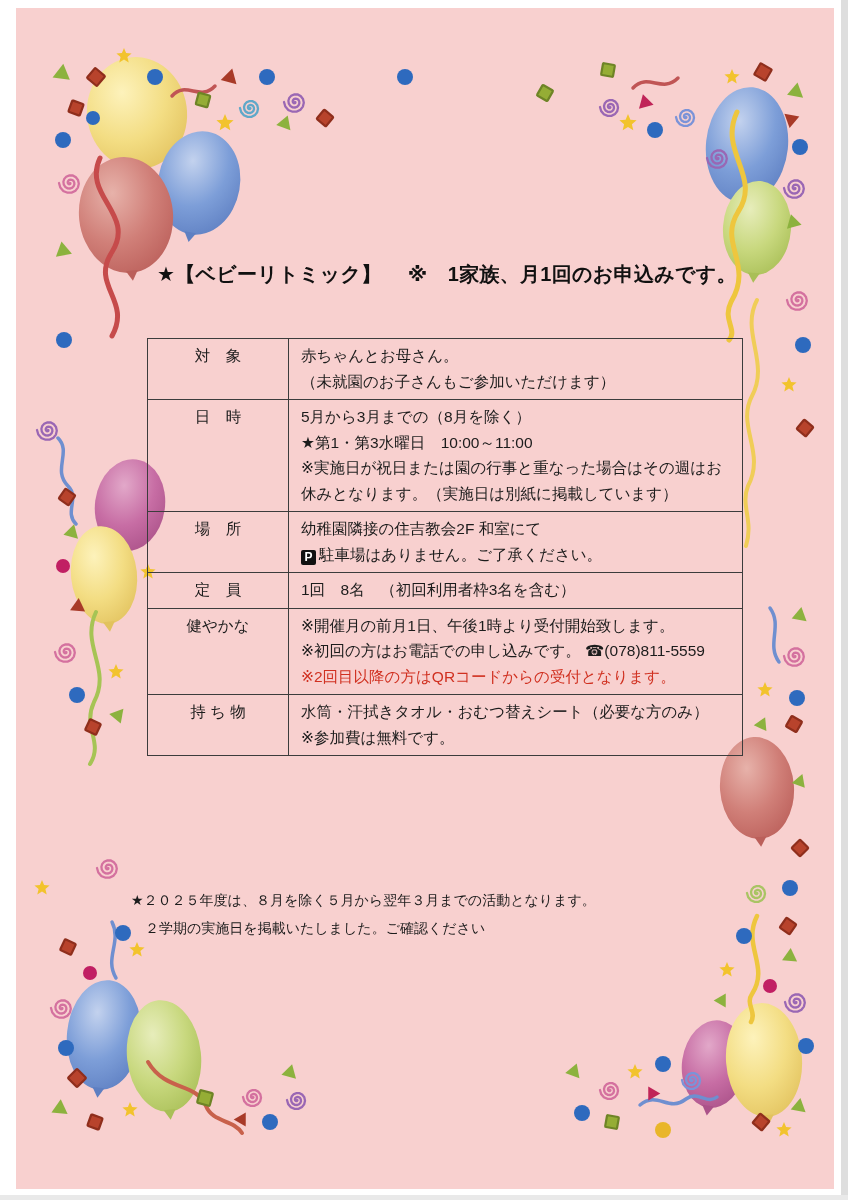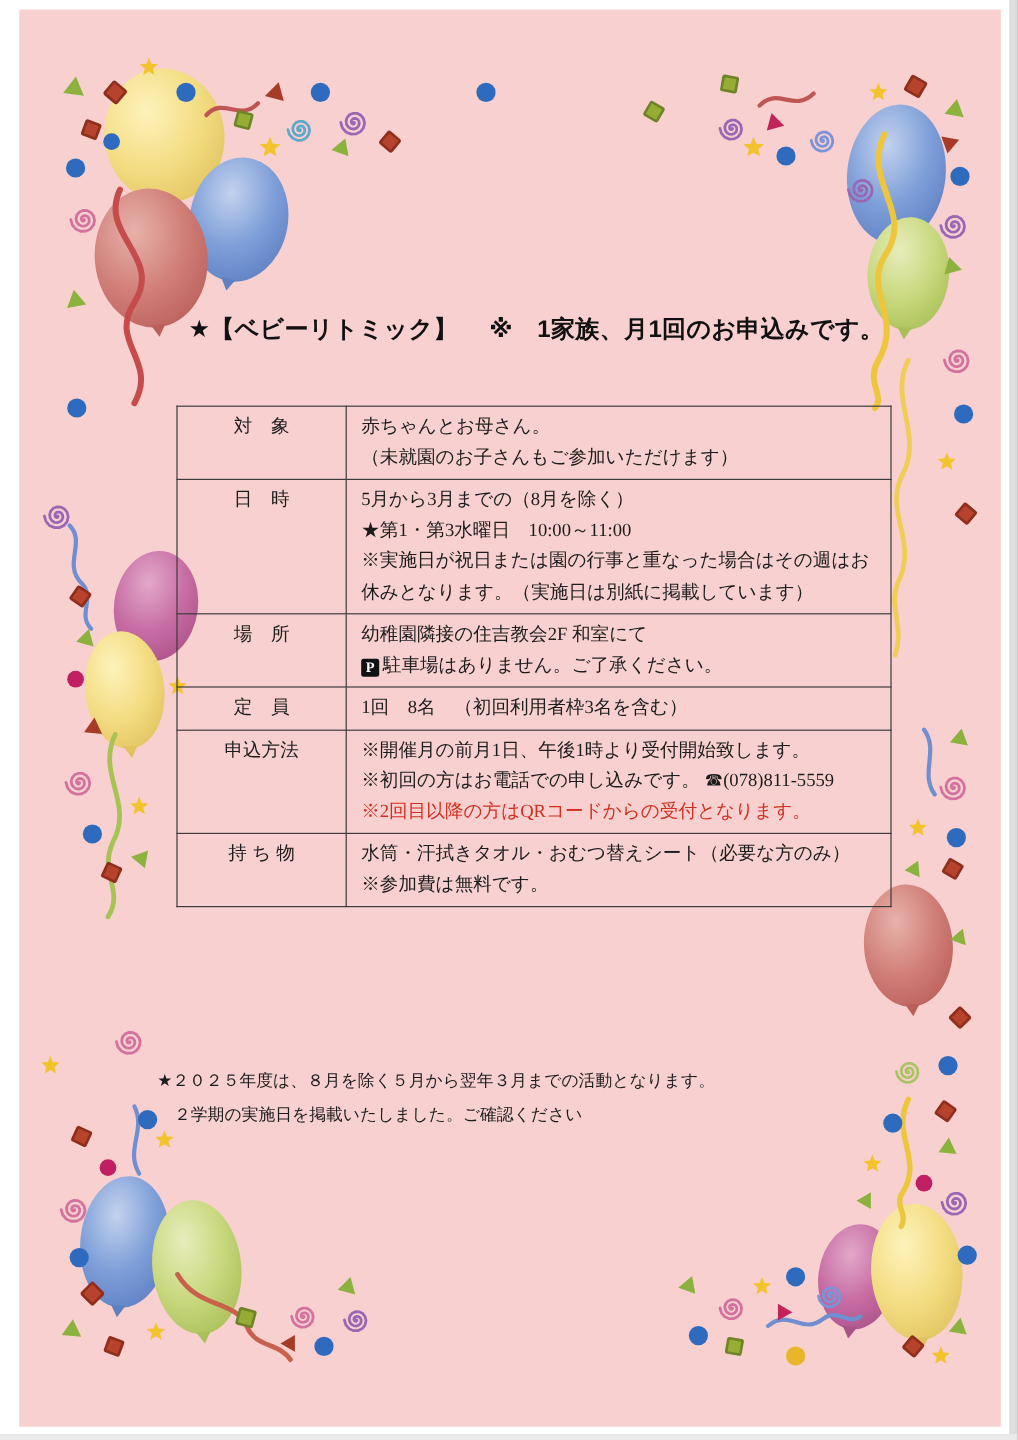--- a/index.html
+++ b/index.html
@@ -14,21 +14,21 @@
   svg.decor{position:absolute;left:16px;top:8px;width:818px;height:1181px;overflow:hidden;}
   .content{position:absolute;left:0;top:0;width:848px;height:1200px;}
   .title{position:absolute;left:157px;top:261px;width:600px;font-size:20px;font-weight:700;
     letter-spacing:.3px;color:#111;white-space:nowrap;}
   table.info{position:absolute;left:147px;top:322px;width:596px;border-collapse:collapse;
     table-layout:fixed;background:transparent;margin-top:16px;}
   table.info th,table.info td{border:1.5px solid var(--line);vertical-align:top;
     font-weight:400;font-size:15.5px;line-height:25.5px;}
   table.info th{width:136px;text-align:center;padding:4px 2px 5px 2px;}
   table.info td{padding:4px 10px 5px 12px;}
-  .ln{min-height:25.5px;word-break:break-all;font-family:Liberation Serif, serif;}
+  .ln{min-height:25.5px;word-break:break-all;}
   .ln.red{color:var(--accent);}
   .pbadge{display:inline-block;width:15px;height:15px;background:#111;color:#fff;
     border-radius:2px;font-size:12px;font-weight:700;line-height:15px;text-align:center;
     vertical-align:-1px;margin-right:3px;}
   .notes{position:absolute;left:131px;top:887px;width:620px;font-size:14px;
     line-height:27.5px;white-space:pre-wrap;}
   .note{min-height:27px;}
 </style>
 </head>
 <body>
@@ -254,21 +254,21 @@
 
 
   <tr>
     <th>定　員</th>
     <td>
               <div class="ln">1回　8名　（初回利用者枠3名を含む）</div>
             </td>
   </tr>
 
   <tr>
-    <th>申込方法</th>
+    <th>健やかな</th>
     <td>
               <div class="ln">※開催月の前月1日、午後1時より受付開始致します。</div>
               <div class="ln">※初回の方はお電話での申し込みです。 ☎(078)811-5559</div>
               <div class="ln red">※2回目以降の方はQRコードからの受付となります。</div>
             </td>
   </tr>
 
   <tr>
     <th>持 ち 物</th>
     <td>

